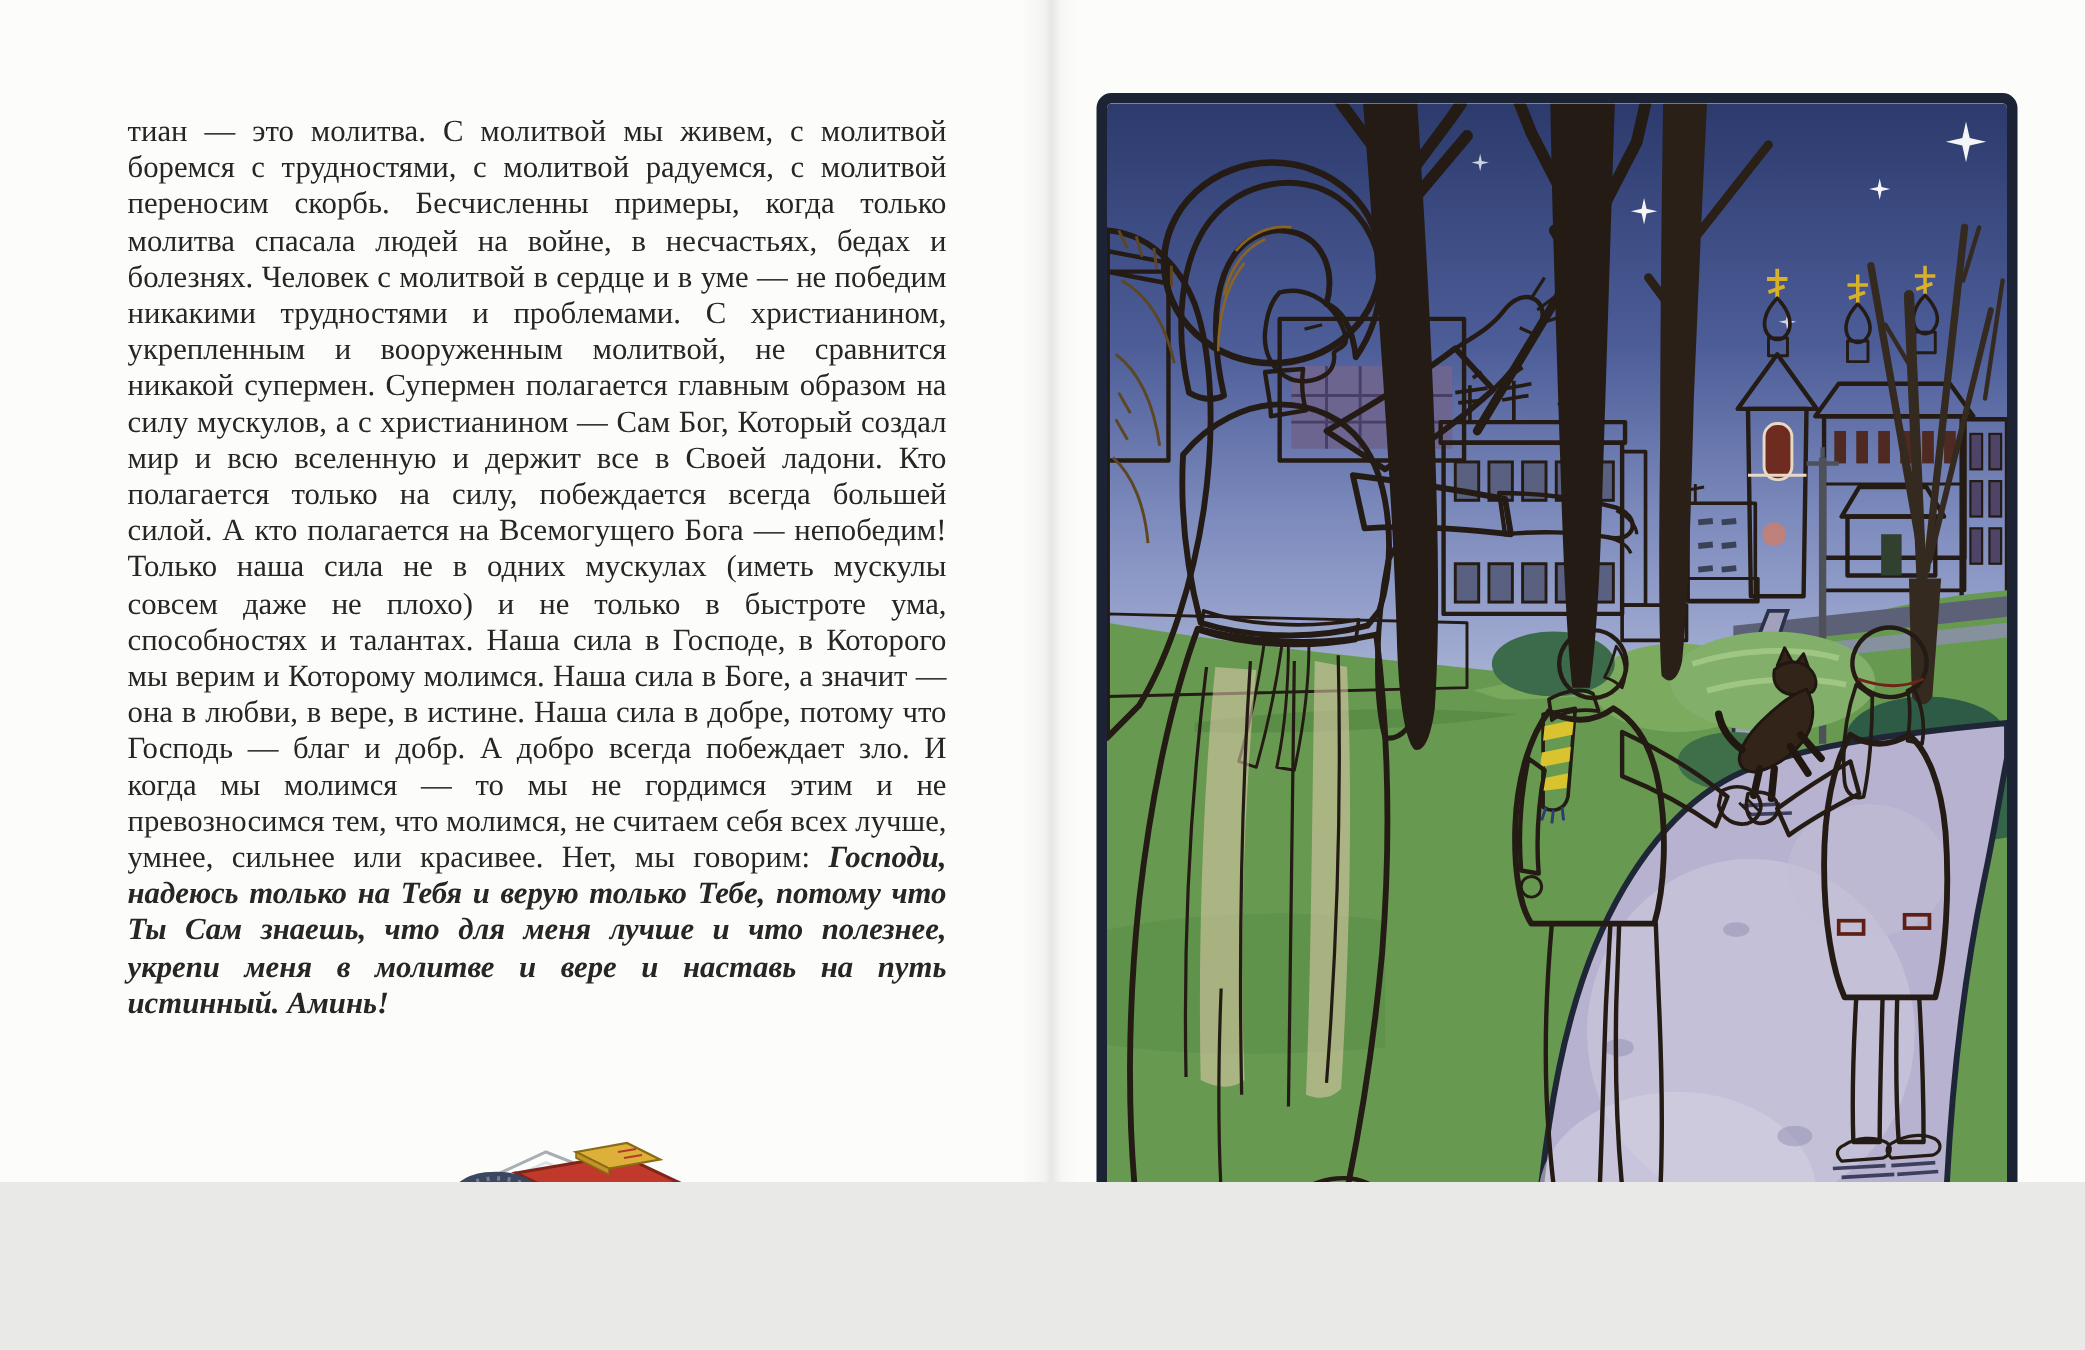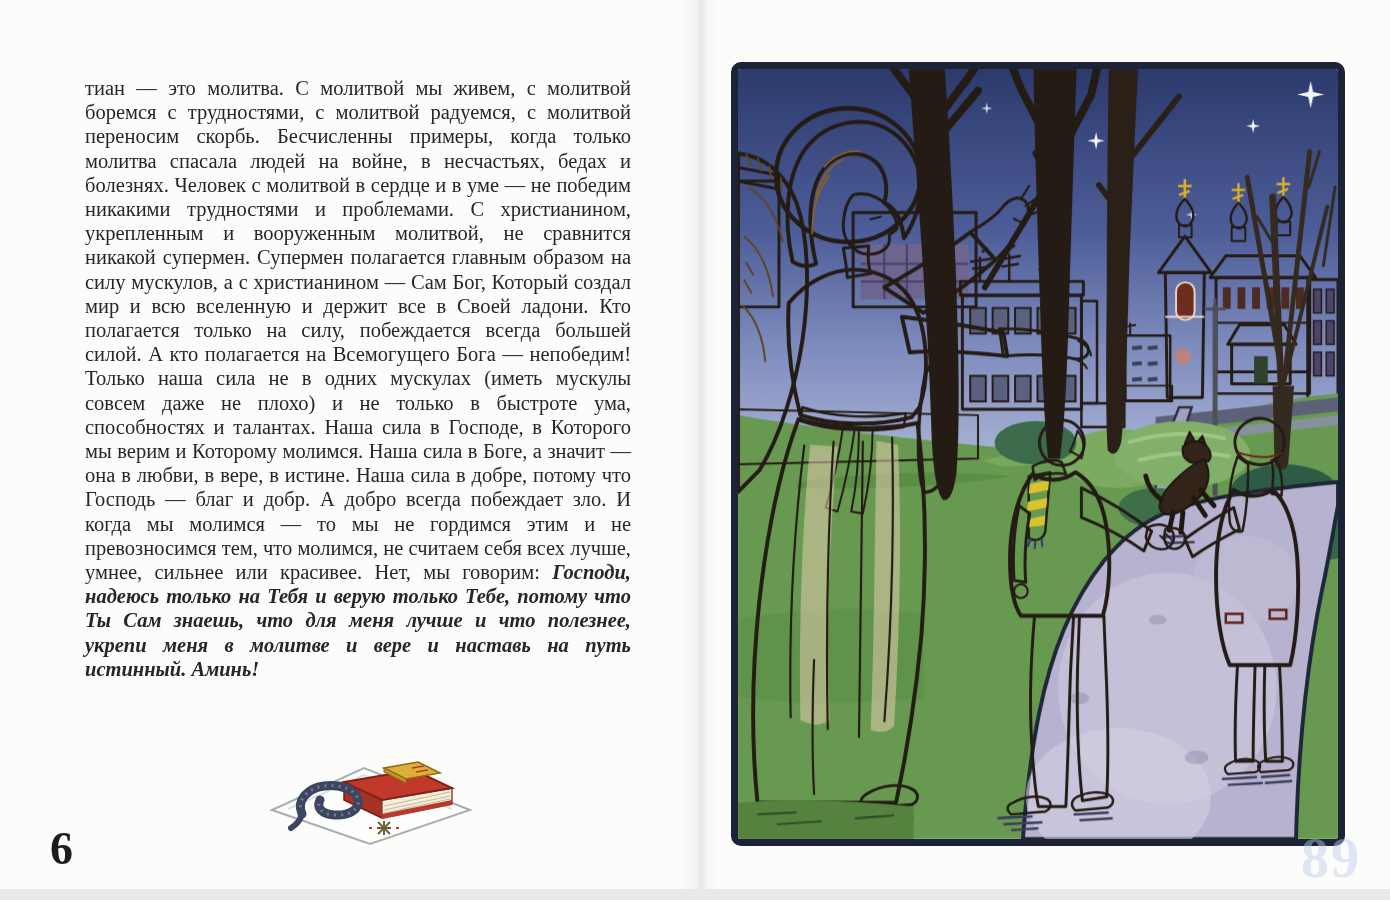--- a/index.html
+++ b/index.html
@@ -5,21 +5,21 @@
   :root{
     --outline:#241b14; --frame:#1c2334; --halo:#e9d243; --skin:#efa878; --hair:#ad8230;
     --robe:#f7f3e8; --wing:#8a6a33; --belt:#b5382d; --lawn:#679a50; --hedge:#3f6d53;
     --walkway:#b6b2cf; --sky-top:#2c3a6c; --sky-mid:#7d8bbd; --sky-bottom:#cdd3e8;
     --boy-coat:#4a352c; --girl-coat:#9e3b28; --dome-gold:#d9b02a; --church-red:#8e3a2c;
     --roof-teal:#2f6b68; --scarf-blue:#3f58a8; --scarf-yellow:#d9c32f; --ink:#262626;
     --faint-page-number:#b8cde8;
   }
   html,body{margin:0;padding:0;}
   body{background:#e9e9e7;font-family:"Liberation Serif",serif;}
-  .spread{position:relative;width:1390px;height:889px;background:#fcfcfa;overflow:hidden;margin:0 auto;}
+  .spread{position:relative;width:1390px;height:788px;background:#fcfcfa;overflow:hidden;margin:0 auto;}
   .gutter{position:absolute;left:680px;top:0;width:40px;height:900px;pointer-events:none;
     background:linear-gradient(90deg,rgba(0,0,0,0) 0%,rgba(90,90,90,0.05) 40%,rgba(90,90,90,0.13) 52%,rgba(0,0,0,0.02) 70%,rgba(0,0,0,0) 100%);}
   .text-block{position:absolute;left:85px;top:76px;width:546px;
     font-size:20.5px;line-height:24.2px;color:var(--ink);text-align:justify;}
   .prayer{font-weight:bold;font-style:italic;}
   .pagenum-left{position:absolute;left:50px;top:822px;font-weight:bold;font-size:46px;color:#1c1c1c;}
   .pagenum-right{position:absolute;left:1289px;top:826px;font-weight:bold;font-size:56px;
     color:var(--faint-page-number);opacity:.45;letter-spacing:2px;margin-left:12px;}
   .vignette{position:absolute;left:266px;top:752px;width:212px;height:96px;}
   .illustration-frame{position:absolute;left:731px;top:62px;width:614px;height:784px;

